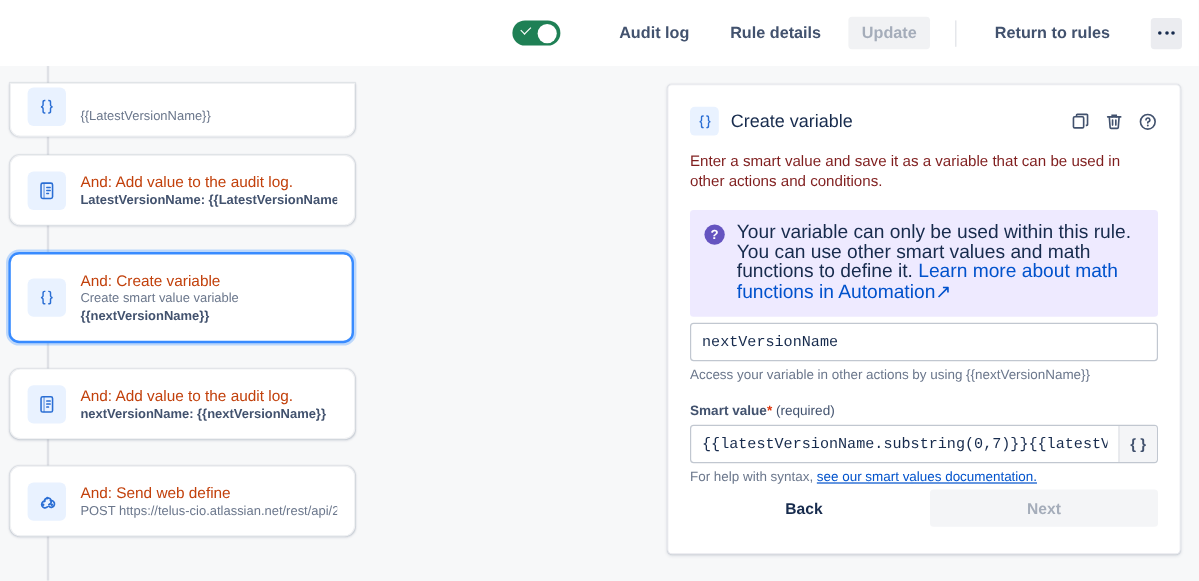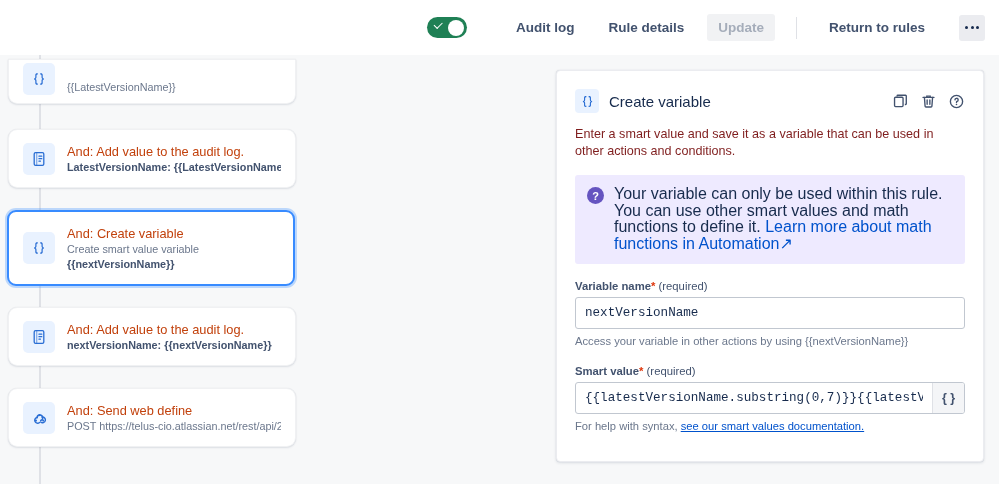--- a/index.html
+++ b/index.html
@@ -87,21 +87,21 @@
     font-size: 10.8px; color: #6b778c; line-height: 15px; white-space: nowrap;
     overflow: hidden; text-overflow: clip;
   }
   .card-sub.strong { color: #42526e; font-weight: 700; }
 
   .card-clip {
     overflow: hidden;
   }
 
   
-  #card0 { top: 4px; height: 45px; border-top-left-radius: 0; border-top-right-radius: 0; align-items: flex-end; padding-bottom: 8px; }
+  #card0 { top: 14px; height: 45px; border-top-left-radius: 0; border-top-right-radius: 0; align-items: flex-end; padding-bottom: 8px; }
   #card1 { top: 74px; height: 59px; }
   #card2 { top: 155px; height: 76px; }
   #card3 { top: 252px; height: 59px; }
   #card4 { top: 333px; height: 59px; }
 
   
   .panel {
     position: absolute; left: 556px; top: 70px; width: 428px; height: 392px;
     background: #ffffff; border-radius: 4px;
     border: 1px solid #ebecf0;
@@ -316,36 +316,36 @@
 
     <div class="panel-desc">Enter a smart value and save it as a variable that can be used in other actions and conditions.</div>
 
     <div class="notice">
       <div class="notice-icon">?</div>
       <div class="notice-text">
         <span>Your variable can only be used within this rule. You can use other smart values and math functions to define it. </span><a href="#">Learn more about math functions in Automation</a><span style="color:#0052cc">↗</span>
       </div>
     </div>
 
-    <div class="field-label">
-      <span>Variable name</span><span class="req-star">*</span>
-      <span class="req-word">(required)</span>
-    </div>
     <div class="input-wrap">
       <input type="text" value="nextVersionName" style="">
     </div>
     <div class="helper">Access your variable in other actions by using {{nextVersionName}}</div>
 
     <div class="field-label">
       <span>Smart value</span><span class="req-star">*</span>
       <span class="req-word">(required)</span>
     </div>
     <div class="input-wrap smart">
       <input type="text" value="{{latestVersionName.substring(0,7)}}{{latestVersionName.substring(7).asN" style="">
       <div class="smart-btn">{ }</div>
     </div>
     <div class="helper">
       <span>For help with syntax, </span><a href="#">see our smart values documentation.</a>
     </div>
 
+    <div class="panel-footer">
+      <button class="btn-back">Back</button>
+      <button class="btn-next">Next</button>
+    </div>
 
   </div>
 </div>
 
 </body></html>

